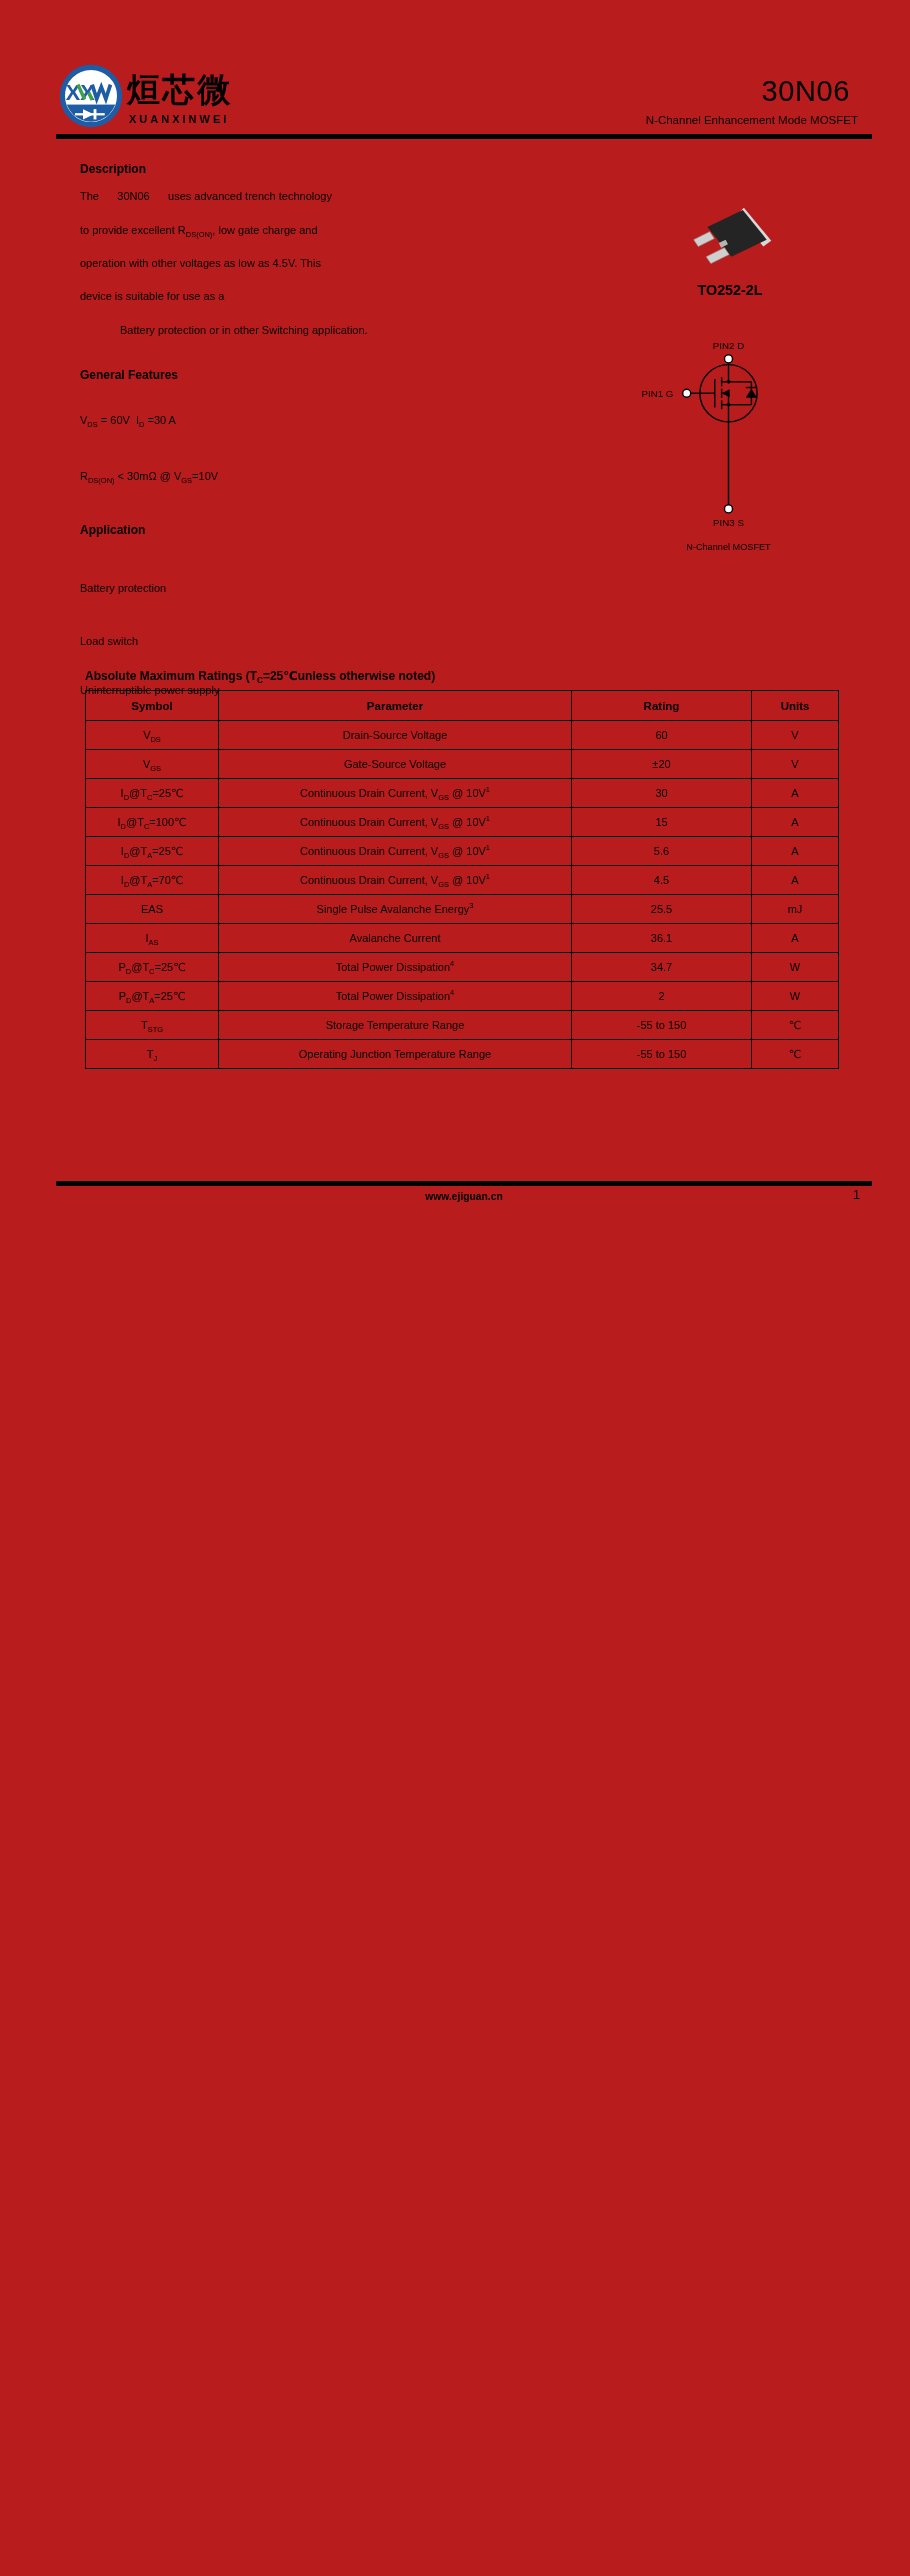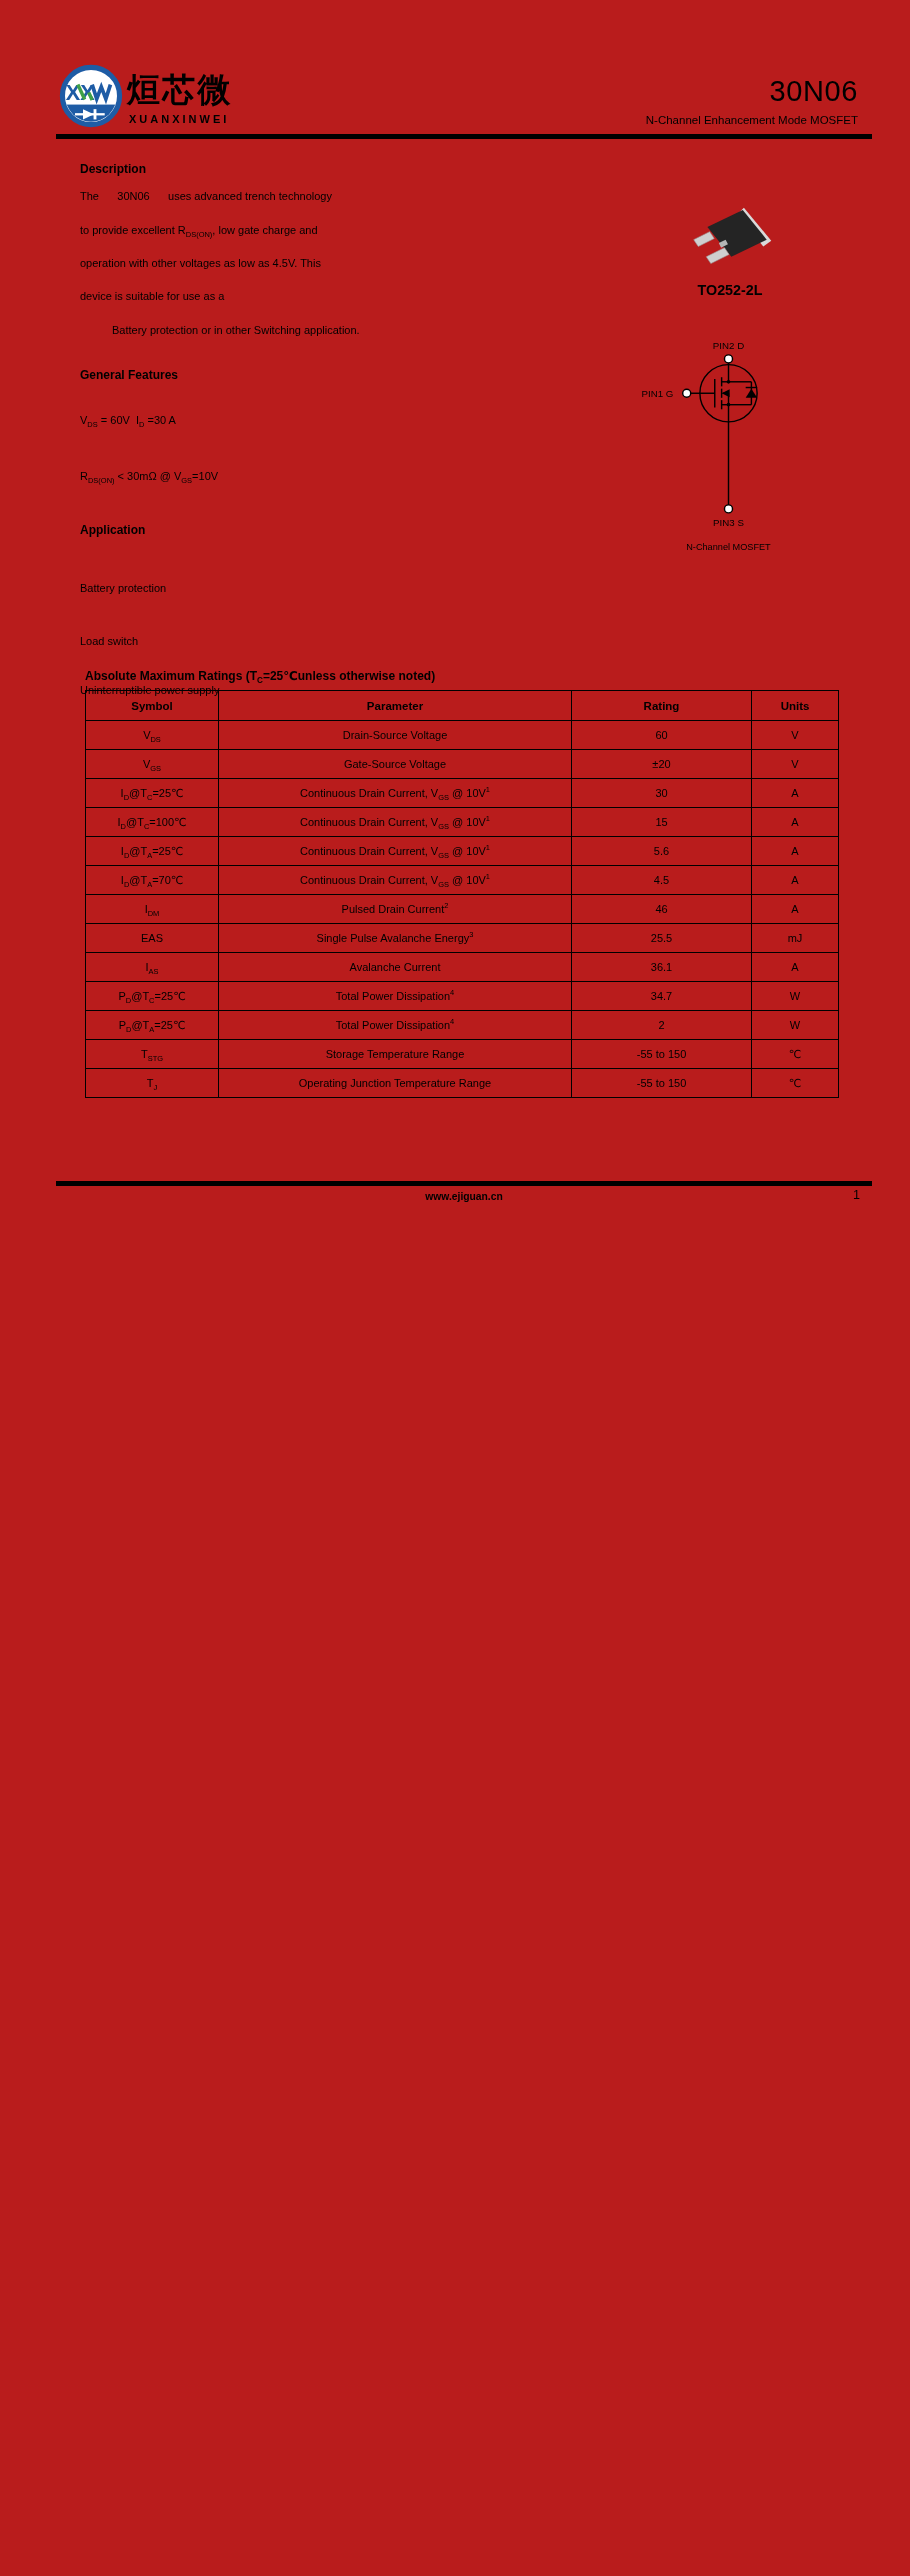--- a/index.html
+++ b/index.html
@@ -42,30 +42,30 @@
     <polyline points="58,36 66,61 74,40 82,61 90,36" fill="none" stroke="#1e5ca5" stroke-width="6.5"></polyline>
     <g>
       <line x1="28" y1="88" x2="80" y2="88" stroke="#fff" stroke-width="4"></line>
       <polygon points="42,79 42,97 61,88" fill="#fff"></polygon>
       <line x1="63" y1="79" x2="63" y2="97" stroke="#fff" stroke-width="5"></line>
     </g>
   </svg>
   <div class="abs brand-cn" style="left:127px;top:73px;">烜芯微</div>
   <div class="abs brand-en" style="left:129px;top:113px;">XUANXINWEI</div>
 
-  <div class="abs part-no" style="right:52px;top:75px;width:344px;">30N06</div>
+  <div class="abs part-no" style="right:60px;top:75px;width:344px;">30N06</div>
   <div class="abs part-sub" style="right:52px;top:114px;width:344px;">N-Channel Enhancement Mode MOSFET</div>
   <div class="abs rule" style="left:56px;top:134px;width:816px;height:5.2px;"></div>
 
   <div class="abs h1" style="left:80px;top:162px;">Description</div>
   <div class="abs body-t" style="left:80px;top:190px;">The      30N06      uses advanced trench technology</div>
   <div class="abs body-t" style="left:80px;top:224px;">to provide excellent R<sub>DS(ON)</sub>, low gate charge and</div>
   <div class="abs body-t" style="left:80px;top:257px;">operation with other voltages as low as 4.5V. This</div>
   <div class="abs body-t" style="left:80px;top:290px;">device is suitable for use as a</div>
-  <div class="abs body-t" style="left:72px;top:324px;padding-left:40px;">Battery protection or in other Switching application.</div>
+  <div class="abs body-t" style="left:80px;top:324px;padding-left:40px;">Battery protection or in other Switching application.</div>
 
   <svg class="abs" style="left:674px;top:202px;" width="109" height="77" viewBox="0 0 190 135">
     <polygon points="122,10 170,68 156,78 110,22" fill="#d9d9d9"></polygon>
     <polygon points="58,44 120,14 162,66 100,96" fill="#242424"></polygon>
     <polygon points="34,66 62,52 70,64 42,78" fill="#cfcfcf" stroke="#9a9a9a" stroke-width="1"></polygon>
     <polygon points="56,96 88,80 96,92 64,108" fill="#cfcfcf" stroke="#9a9a9a" stroke-width="1"></polygon>
     <polygon points="78,72 90,66 94,74 82,80" fill="#b5b5b5"></polygon>
   </svg>
   <div class="abs pkg-label" style="left:667px;top:282px;">TO252-2L</div>
 
@@ -155,26 +155,20 @@
           <td>5.6</td>
           <td>A</td>
         </tr>
     <tr>
           <td>I<sub>D</sub>@T<sub>A</sub>=70℃</td>
           <td>Continuous Drain Current, V<sub>GS</sub> @ 10V<sup>1</sup></td>
           <td>4.5</td>
           <td>A</td>
         </tr>
     <tr>
-          <td>I<sub>DM</sub></td>
-          <td>Pulsed Drain Current<sup>2</sup></td>
-          <td>46</td>
-          <td>A</td>
-        </tr>
-    <tr>
           <td>EAS</td>
           <td>Single Pulse Avalanche Energy<sup>3</sup></td>
           <td>25.5</td>
           <td>mJ</td>
         </tr>
     <tr>
           <td>I<sub>AS</sub></td>
           <td>Avalanche Current</td>
           <td>36.1</td>
           <td>A</td>

